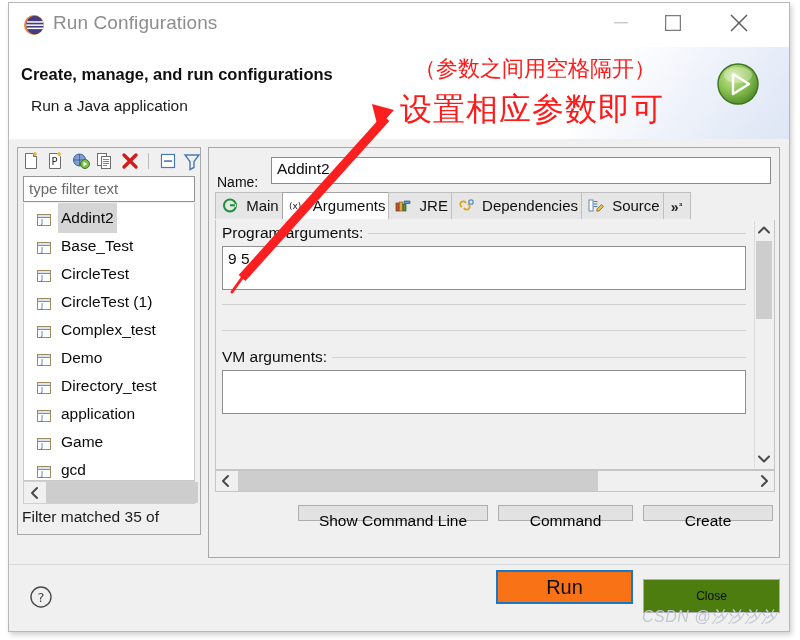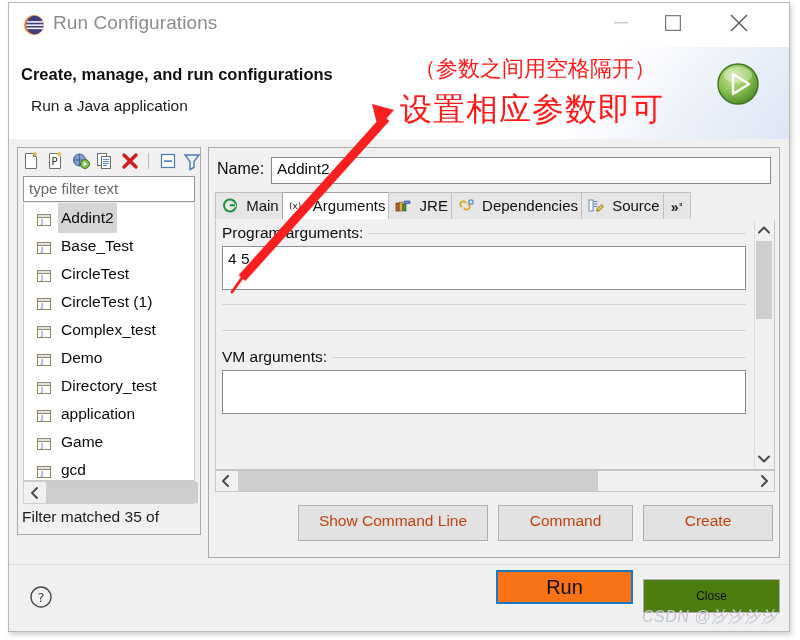--- a/index.html
+++ b/index.html
@@ -248,22 +248,22 @@
   }
   #name-row {
     position: absolute;
     left: 8px;
     top: 9px;
     width: 556px;
     height: 28px;
   }
   #name-label {
     position: absolute;
-    left: 0; top: 3px;
-    font-size: 16px;
+    left: 0; top: 17px;
+    font-size: 14px;
     color: #0d0d0d;
   }
   #name-input {
     position: absolute;
     left: 54px;
     top: 0;
     width: 500px;
     height: 27px;
     background: #ffffff;
     border: 1px solid #8a8a8a;
@@ -415,26 +415,26 @@
     position: absolute;
     top: 1px;
     width: 18px;
     height: 18px;
   }
 
   
   .actbtn {
     position: absolute;
     top: 357px;
-    height: 36px;
+    height: 16px;
     background: #e2e2e2;
     border: 1px solid #aeaeae;
     box-sizing: border-box;
     font-size: 15.5px;
-    color: #c2410c;
+    color: #000000;
     line-height: 30px;
     text-align: center;
     cursor: default;
   }
   #btn-showcmd { left: 89px;  width: 190px; }
   #btn-revert  { left: 289px; width: 135px; }
   #btn-apply   { left: 434px; width: 130px; }
 
   
   #footer {
@@ -815,21 +815,21 @@
         <div id="tab-overflow">
           <span>»</span><span style="font-size:9px;vertical-align:6px;">₃</span>
         </div>
       </div>
 
       <div id="tab-content">
         <div class="grp-label" style="left:6px; top:4px;">Program arguments:</div>
         <div class="grp-line" style="left:140px; top:13px; width:390px;"></div>
 
         <div class="args-field" style="left:6px; top:26px; width:524px; height:44px;">
-          <span class="args-text">4 5</span>
+          <span class="args-text">9 5</span>
         </div>
 
         <div class="grp-line" style="left:6px; top:84px; width:524px;"></div>
         <div class="grp-line" style="left:6px; top:110px; width:524px;"></div>
 
         <div class="grp-label" style="left:6px; top:128px;">VM arguments:</div>
         <div class="grp-line" style="left:112px; top:137px; width:418px;"></div>
 
         <div class="args-field" style="left:6px; top:150px; width:524px; height:44px;">
           <span class="args-text"></span>

